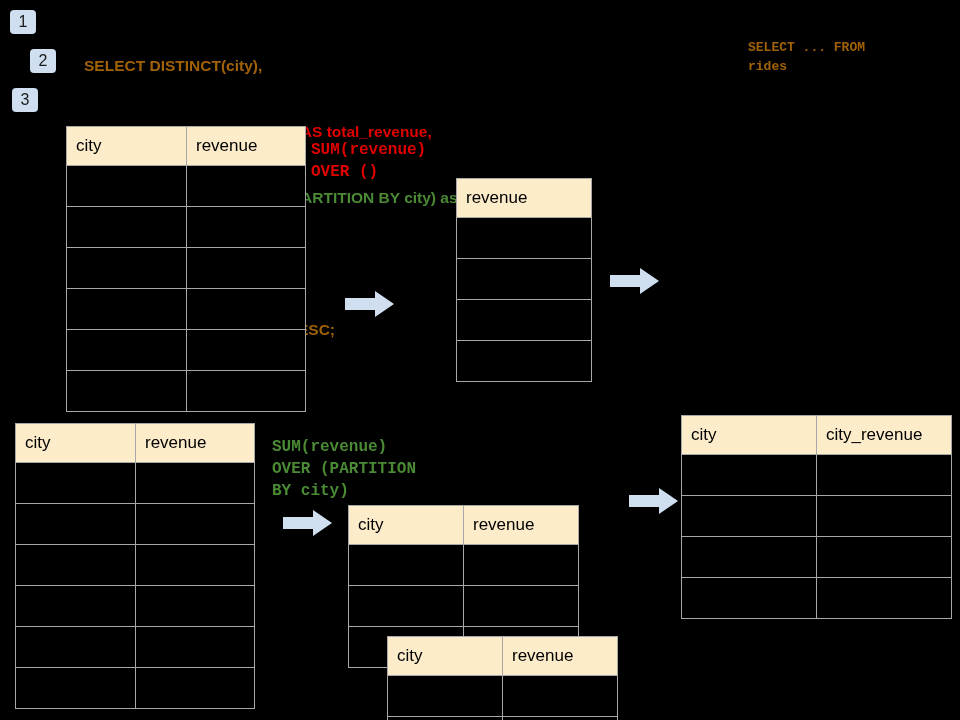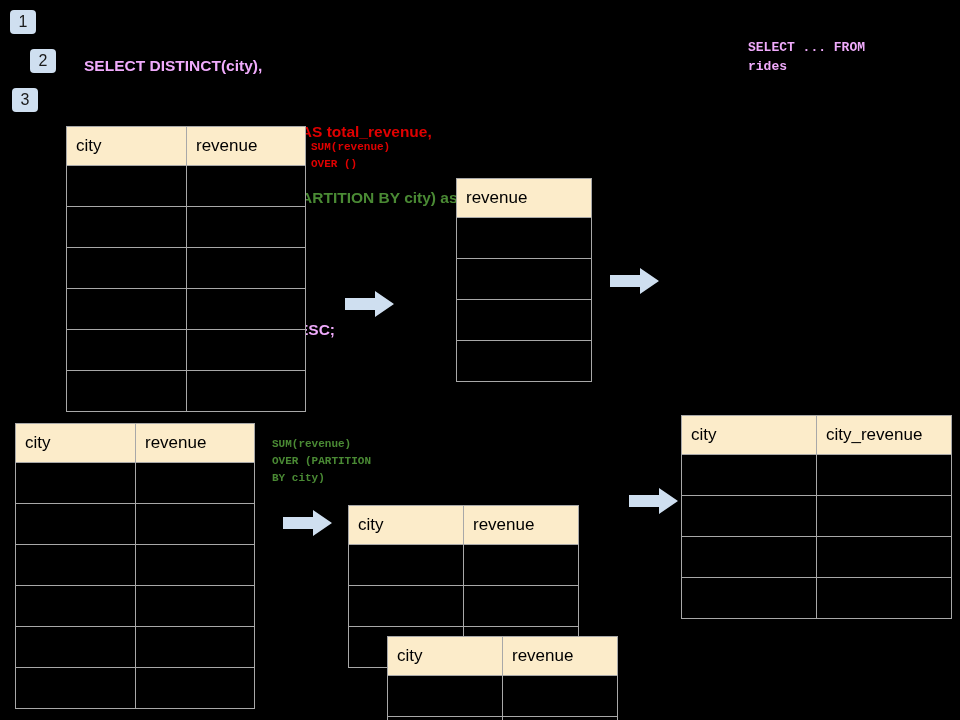--- a/index.html
+++ b/index.html
@@ -36,30 +36,30 @@
   .sql-block {
     position: absolute;
     font-family: Liberation Sans, sans-serif;
     font-size: 15.5px;
     line-height: 22px;
     white-space: pre;
     letter-spacing: 0px;
     font-weight: bold;
   }
   .sql-line { white-space: pre; display: block; }
-  .c-purple { color: #f0abfc; }
+  .c-purple { color: #a16207; }
   .c-red    { color: #e00000; }
   .c-green  { color: #4a8a34; }
 
   
   .annot {
     position: absolute;
     font-family: "Liberation Mono", monospace;
-    font-size: 11px;
-    line-height: 17px;
+    font-size: 16px;
+    line-height: 22px;
     white-space: pre;
     font-weight: bold;
   }
   .annot-small {
     position: absolute;
     font-family: "Liberation Mono", monospace;
     font-size: 13px;
     line-height: 19px;
     white-space: pre;
     font-weight: bold;

